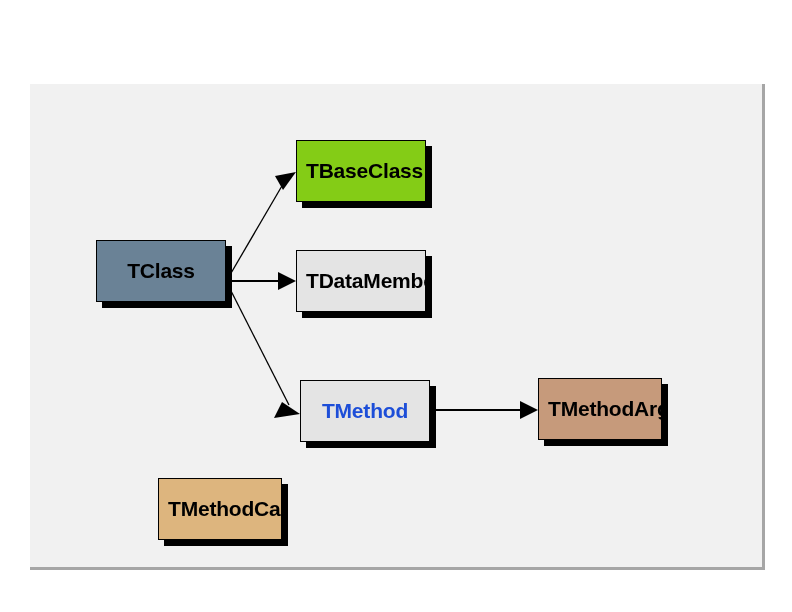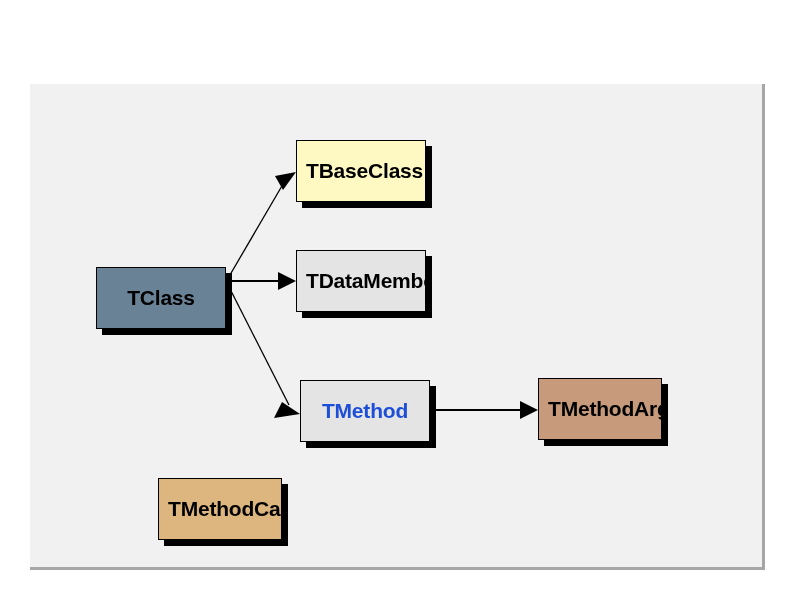--- a/index.html
+++ b/index.html
@@ -88,25 +88,25 @@
       <polygon points="270,330 252,318 244,334" fill="#000000"></polygon>
     </g>
 
     <g>
       <line x1="401" y1="326" x2="496" y2="326" stroke="#000000" stroke-width="1.8"></line>
       <polygon points="508,326 490,317 490,335" fill="#000000"></polygon>
     </g>
 
   </svg>
 
-  <div class="node" style="left: 66px; top: 156px; width: 130px; height: 62px; background: rgb(106, 130, 150); margin-top: 27px;">
+  <div class="node" style="left: 66px; top: 156px; width: 130px; height: 62px; background: rgb(106, 130, 150);">
     <span class="node-label centered" style="color: rgb(0, 0, 0);">TClass</span>
   </div>
 
-  <div class="node" style="left: 266px; top: 56px; width: 130px; height: 62px; background: #fef9c3;">
+  <div class="node" style="left: 266px; top: 56px; width: 130px; height: 62px; background: #84cc16;">
     <span class="node-label" style="color: rgb(0, 0, 0);">TBaseClass</span>
   </div>
 
   <div class="node" style="left: 266px; top: 166px; width: 130px; height: 62px; background: rgb(228, 228, 228);">
     <span class="node-label" style="color: rgb(0, 0, 0);">TDataMember</span>
   </div>
 
   <div class="node" style="left: 270px; top: 296px; width: 130px; height: 62px; background: rgb(228, 228, 228);">
     <span class="node-label centered" style="color: #1d4ed8;">TMethod</span>
   </div>

